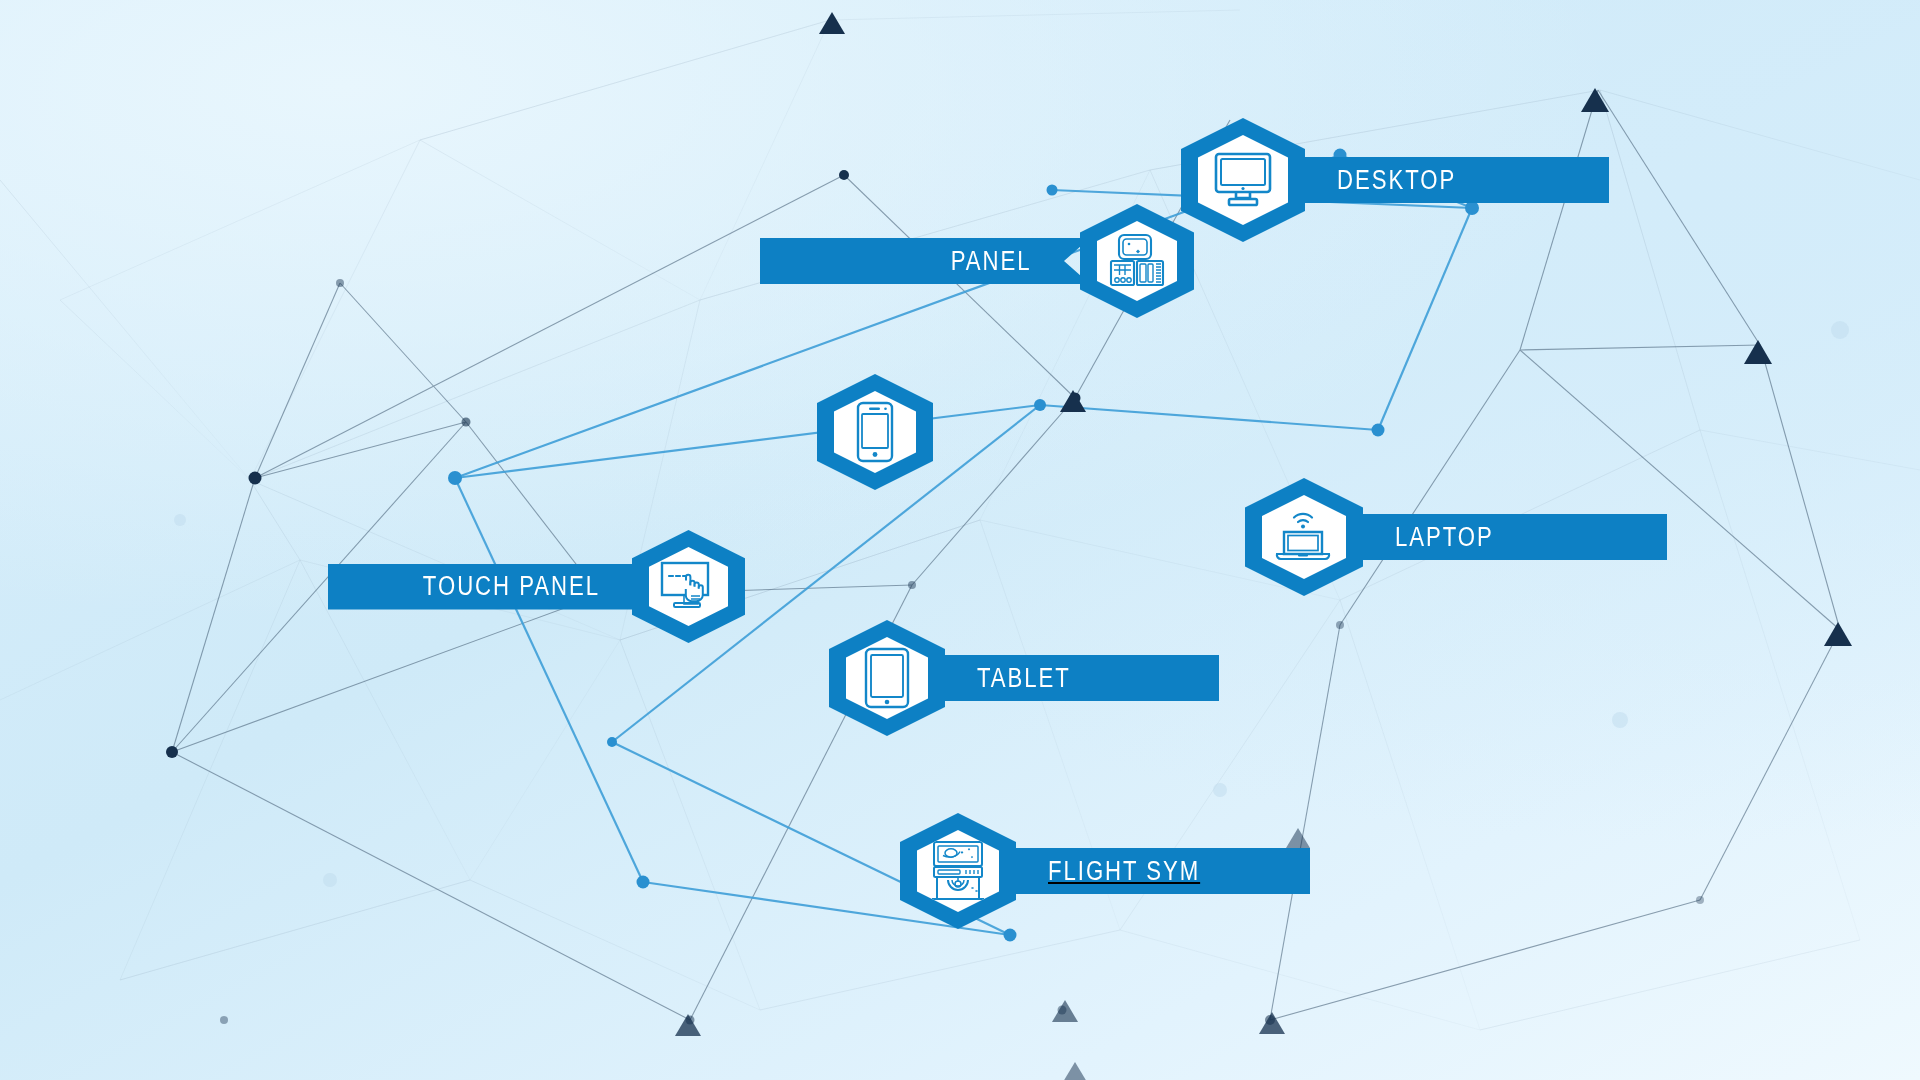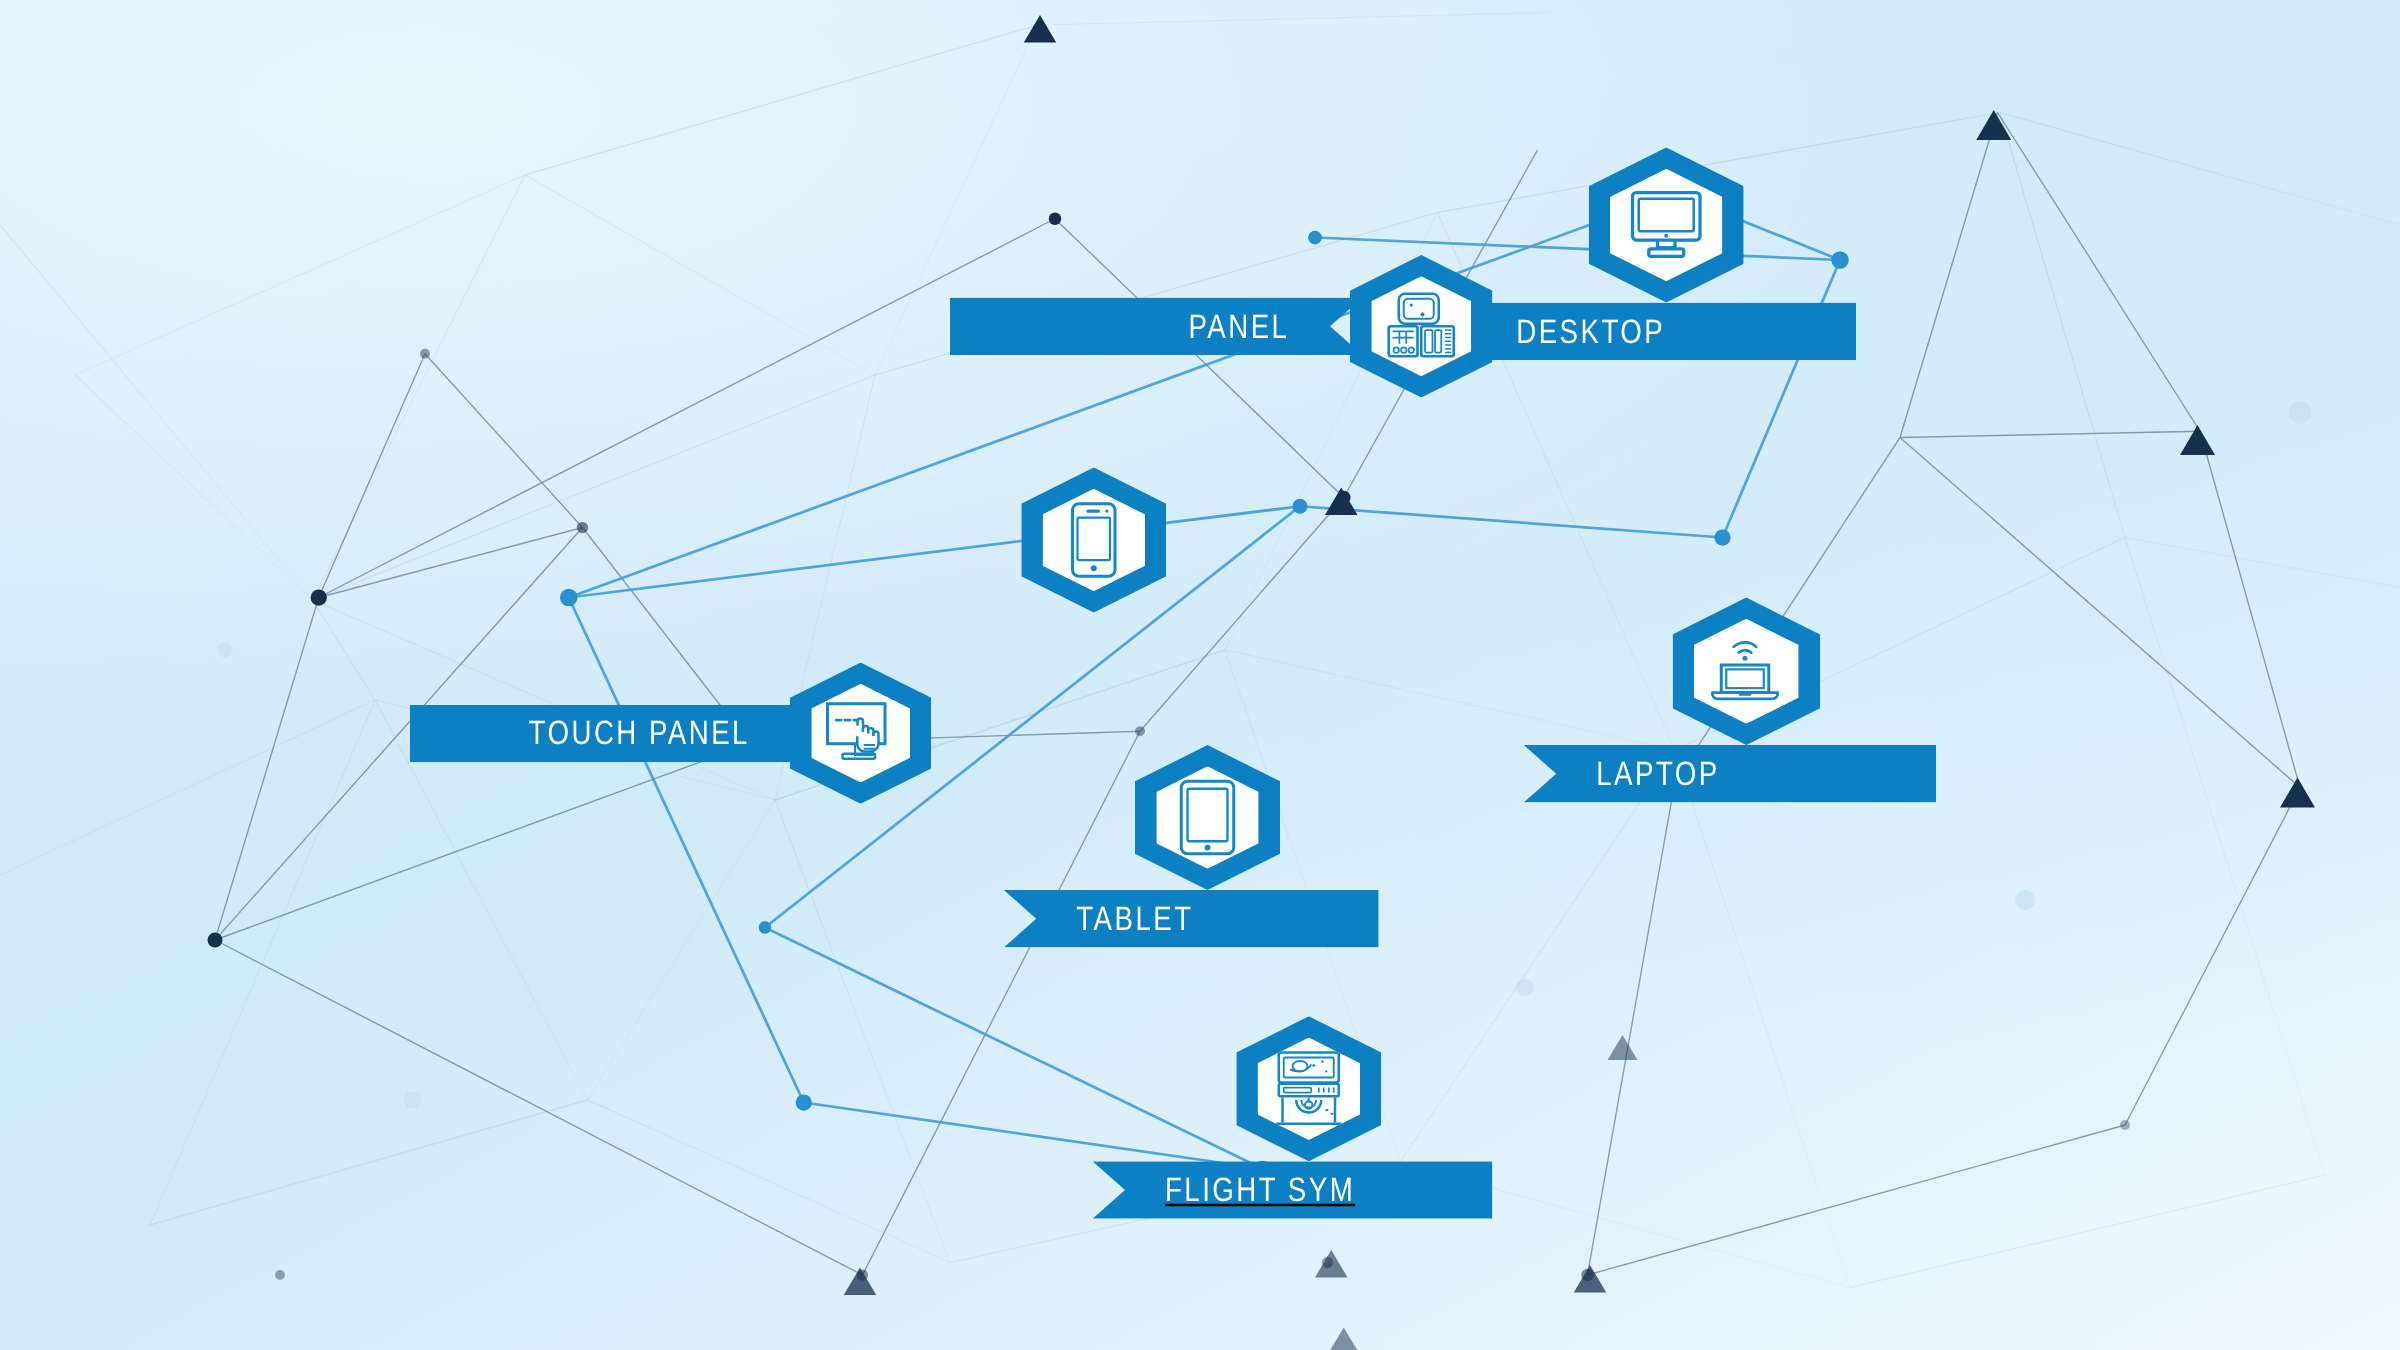--- a/index.html
+++ b/index.html
@@ -16,21 +16,21 @@
     position:absolute;inset:0;
     background:
       radial-gradient(120% 90% at 18% 8%, #e8f6fd 0%, rgba(232,246,253,0) 55%),
       radial-gradient(110% 100% at 88% 18%, #d3ecfa 0%, rgba(211,236,250,0) 60%),
       linear-gradient(152deg,#d7eefb 0%,#cfeaf8 42%,#e2f3fd 78%,#eff9fe 100%);
   }
   .bg-mesh{position:absolute;inset:0;}
 
   
   .node{position:absolute;display:flex;align-items:center;}
-  .node.dir-right{flex-direction:column;}
+  .node.dir-right{flex-direction:row;}
   .node.dir-left{flex-direction:row-reverse;}
 
   
   .hex{
     position:relative;flex:0 0 auto;z-index:3;
     display:flex;align-items:center;justify-content:center;
     background:#0d80c4;
     clip-path:polygon(50% 0%,100% 25%,100% 75%,50% 100%,0% 75%,0% 25%);
   }
   .hex-inner{
@@ -290,21 +290,21 @@
             <path d="M33 36 h9 M33 39 h9" stroke-width="1.5"></path>
           </svg>
         </span>
       </div>
     </div>
     <div class="bar" style="width:330px;">
       <span class="bar-label">TOUCH PANEL</span>
     </div>
   </div>
 
-  <div class="node dir-right" style="left:829px;top:596px;">
+  <div class="node dir-right" style="left:829px;top:620px;">
     <div class="hex" style="width:116px;height:116px;">
       <div class="hex-inner">
         <span>
           <svg width="48" height="62" viewBox="0 0 48 62" fill="none" stroke="#1387c9" stroke-width="2.4">
             <rect x="3" y="2" width="42" height="58" rx="5"></rect>
             <rect x="8" y="8" width="32" height="42" rx="1.4" stroke-width="1.9"></rect>
             <circle cx="24" cy="55" r="2.3" fill="#1387c9" stroke="none"></circle>
           </svg>
         </span>
       </div>

